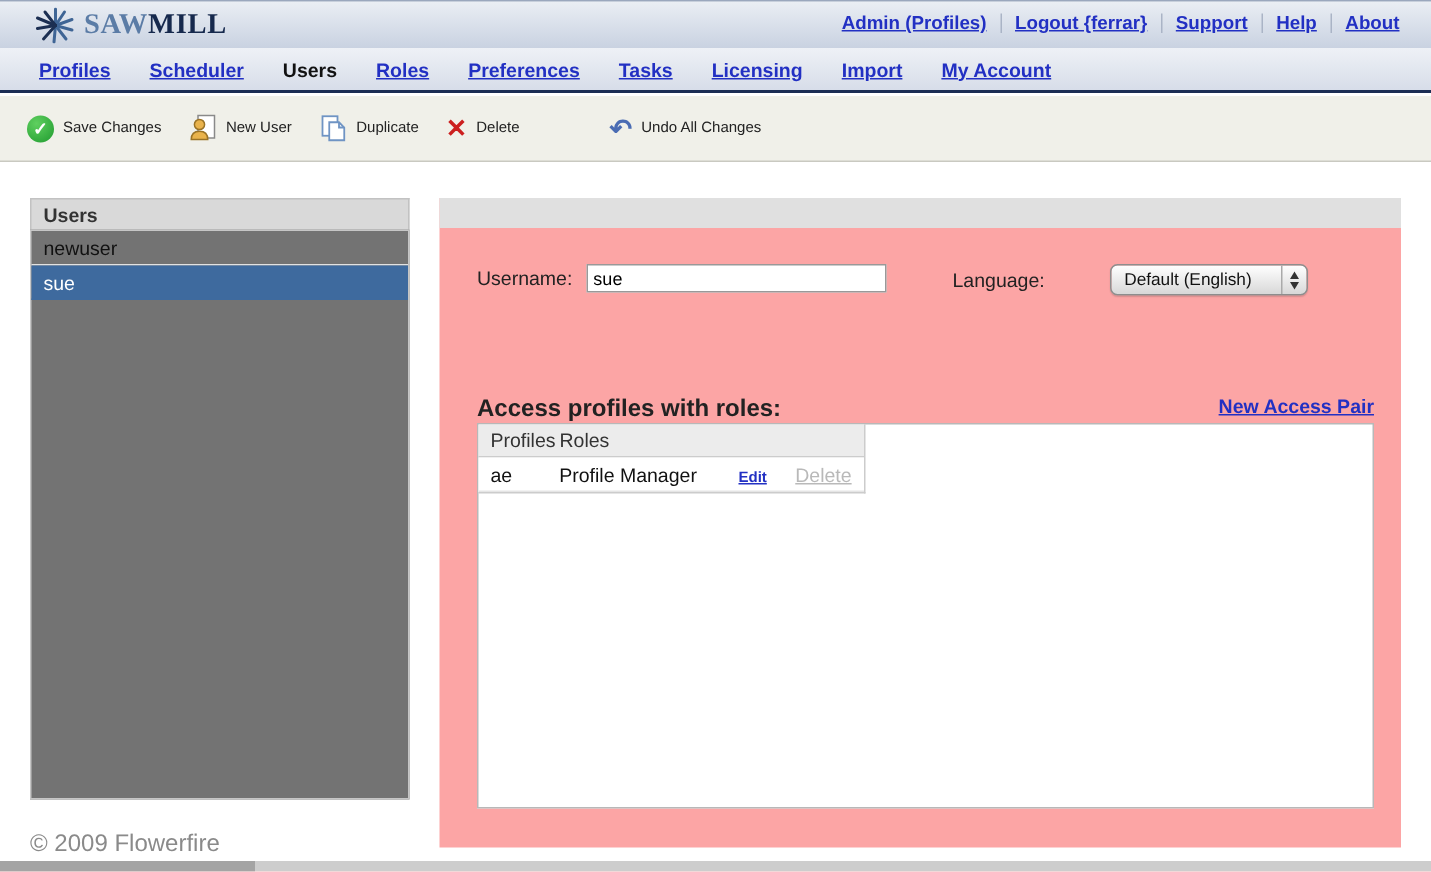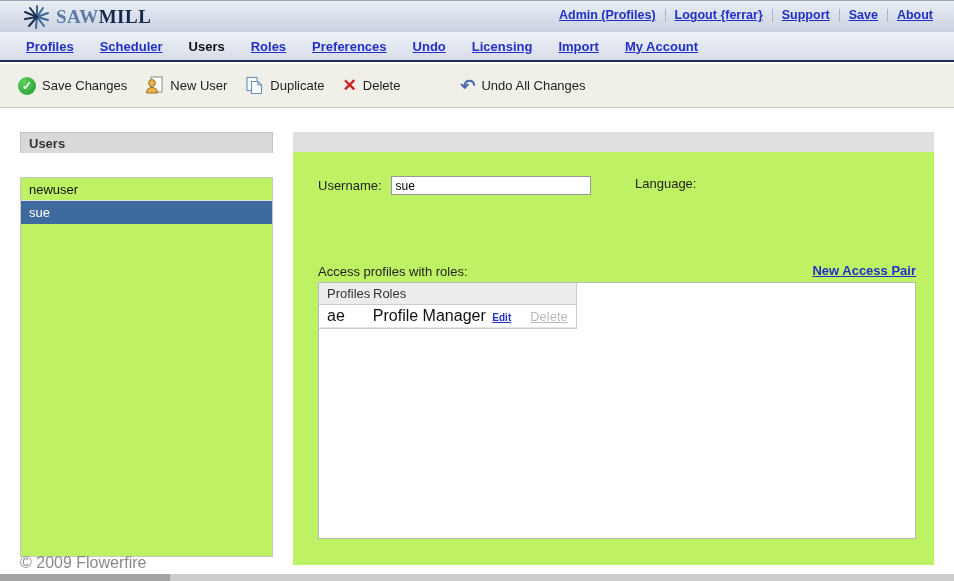--- a/index.html
+++ b/index.html
@@ -40,51 +40,51 @@
   .navbar span.tab-active { color:#111; text-decoration:none; }
 
   
   .toolbar {
     position:absolute; left:0; top:64px; width:954px; height:44px;
     background:#f0f0e9;
     border-bottom:1px solid #c9c9c1;
     display:flex; align-items:center;
   }
   .tool { display:flex; align-items:center; cursor:pointer; margin-left:18px; }
-  .tool .tlabel { margin-left:6px; font-size:13px; color:#222; }
+  .tool .tlabel { margin-left:6px; font-size:10px; color:#222; }
   .tool-undo { margin-left:60px; }
   .icon-save {
     width:18px; height:18px; border-radius:50%;
     background:radial-gradient(circle at 35% 30%, #5fd05f, #1f9a2f);
     color:#fff; font-size:12px; font-weight:bold; line-height:18px; text-align:center;
   }
   .icon-delete { color:#cc1f1f; font-size:17px; font-weight:bold; line-height:18px; }
   .icon-undo { color:#4a6cb3; font-size:18px; font-weight:bold; line-height:18px; }
   .icon-svg { width:19px; height:19px; }
 
   
   .content { position:absolute; left:0; top:109px; width:954px; height:472px; background:#fff; }
 
   
   .sidebar { position:absolute; left:20px; top:23px; width:253px; }
   .sidebar-header {
     height:21px; background:#d9d9d9; border:1px solid #c2c2c2; border-bottom:none;
     font-weight:bold; color:#333; padding:3px 0 0 8px; font-size:13px;
   }
-  .sidebar-list { height:380px; background:#bef264; border:1px solid #c6c6c6;margin-top:24px; }
+  .sidebar-list { height:380px; background:#737373; border:1px solid #c6c6c6; }
   .sidebar-item {
     height:23px; padding:4px 0 0 8px; font-size:13px; color:#111;
     border-bottom:1px solid #e2e2e2; cursor:pointer;
   }
   .sidebar-item.selected { background:#3e6a9e; color:#fff; border-bottom:1px solid #3e6a9e; }
 
   
   .main-panel {
     position:absolute; left:293px; top:23px; width:641px; height:433px;
-    background:#bef264;
+    background:#fca5a5;
   }
   .main-header { position:absolute; left:0; top:0; width:641px; height:20px; background:#e0e0e0; }
   .form-label { font-size:13px; color:#222; }
   .row-username { position:absolute; left:25px; top:44px; display:flex; align-items:center; }
   .username-input {
     margin-left:9px; width:200px; height:19px; border:1px solid #999;
     font-family:"Liberation Sans", sans-serif; font-size:12px; padding:1px 4px; background:#fff;
   }
   .language-group { position:absolute; left:342px; top:44px; display:flex; align-items:center;gap:36px; }
   .select-box {
@@ -97,38 +97,38 @@
   .select-value { flex:1; font-size:11.5px; color:#111; padding-left:8px; white-space:nowrap; }
   .select-stepper {
     width:17px; height:100%; border-left:1px solid #aaa;
     display:flex; flex-direction:column; align-items:center; justify-content:center;
   }
   .tri-up { width:0; height:0; border-left:3.5px solid transparent; border-right:3.5px solid transparent; border-bottom:5px solid #333; margin-bottom:2px; }
   .tri-down { width:0; height:0; border-left:3.5px solid transparent; border-right:3.5px solid transparent; border-top:5px solid #333; }
   .row-password { position:absolute; left:25px; top:76px; display:flex; align-items:center; }
   .row-password a { margin-left:9px; font-size:13px; }
 
-  .access-label { position:absolute; left:25px; top:132px; font-size:13px; color:#222; }
+  .access-label { position:absolute; left:25px; top:132px; font-size:16px; color:#222;font-weight:bold; }
   .new-access-link { position:absolute; right:18px; top:131px; font-size:13px; font-weight:bold; }
 
   .access-box {
     position:absolute; left:25px; top:150px; width:598px; height:257px;
     background:#fff; border:1px solid #b8b8b8;
   }
   .access-table { width:258px; border-right:1px solid #ccc; border-bottom:1px solid #ccc; }
   .at-header { display:flex; background:#ececec; border-bottom:1px solid #ccc; height:22px; align-items:center; }
   .at-header .c { font-size:13px; color:#333; }
   .at-row { display:flex; height:23px; align-items:center; border-bottom:1px solid #e5e5e5; background:#fff; }
   .c-profiles { width:54px; padding-left:8px; }
   .c-roles { width:120px; }
   .c-edit { width:38px; }
   .c-edit a { font-size:10px; font-weight:bold; }
   .c-delete { width:46px; }
   .c-delete span { font-size:13px; color:#b9b9b9; text-decoration:underline; cursor:default; }
-  .at-row .cell { font-size:16px; color:#111; }
+  .at-row .cell { font-size:13px; color:#111; }
 
   .footer-copy { position:absolute; left:20px; top:445px; font-size:16px; color:#8a8a8a; }
 
   
   .hscrollbar { position:absolute; left:0; bottom:0; width:954px; height:7px; background:#cdcdcd; }
   .hscroll-thumb { position:absolute; left:0; top:0; width:170px; height:7px; background:#a4a4a4; cursor:pointer; }
 </style>
 </head>
 <body>
 
@@ -152,33 +152,33 @@
     </svg>
     <span class="brand"><span class="b1">SAW</span><span class="b2">MILL</span></span>
   </div>
   <div class="top-links">
     <a>Admin (Profiles)</a>
     <span class="sep"></span>
     <a>Logout {ferrar}</a>
     <span class="sep"></span>
     <a>Support</a>
     <span class="sep"></span>
-    <a>Save</a>
+    <a>Help</a>
     <span class="sep"></span>
     <a>About</a>
   </div>
 </div>
 
 <div class="navbar">
   <a>Profiles</a>
   <a>Scheduler</a>
   <span class="tab-active">Users</span>
   <a>Roles</a>
   <a>Preferences</a>
-  <a>Undo</a>
+  <a>Tasks</a>
   <a>Licensing</a>
   <a>Import</a>
   <a>My Account</a>
 </div>
 
 <div class="toolbar">
   <div class="tool">
     <span class="icon-save">✓</span>
     <span class="tlabel">Save Changes</span>
   </div>
@@ -221,20 +221,27 @@
   <div class="main-panel">
     <div class="main-header"></div>
 
     <div class="row-username">
       <span class="form-label">Username:</span>
       <input class="username-input" type="text" value="sue" style="">
     </div>
 
     <div class="language-group">
       <span class="form-label">Language:</span>
+      <div class="select-box">
+        <span class="select-value">Default (English)</span>
+        <span class="select-stepper">
+          <span class="tri-up"></span>
+          <span class="tri-down"></span>
+        </span>
+      </div>
     </div>
 
 
     <div class="access-label">Access profiles with roles:</div>
     <a class="new-access-link">New Access Pair</a>
 
     <div class="access-box">
       <div class="access-table">
         <div class="at-header">
           <span class="c c-profiles">Profiles</span>

